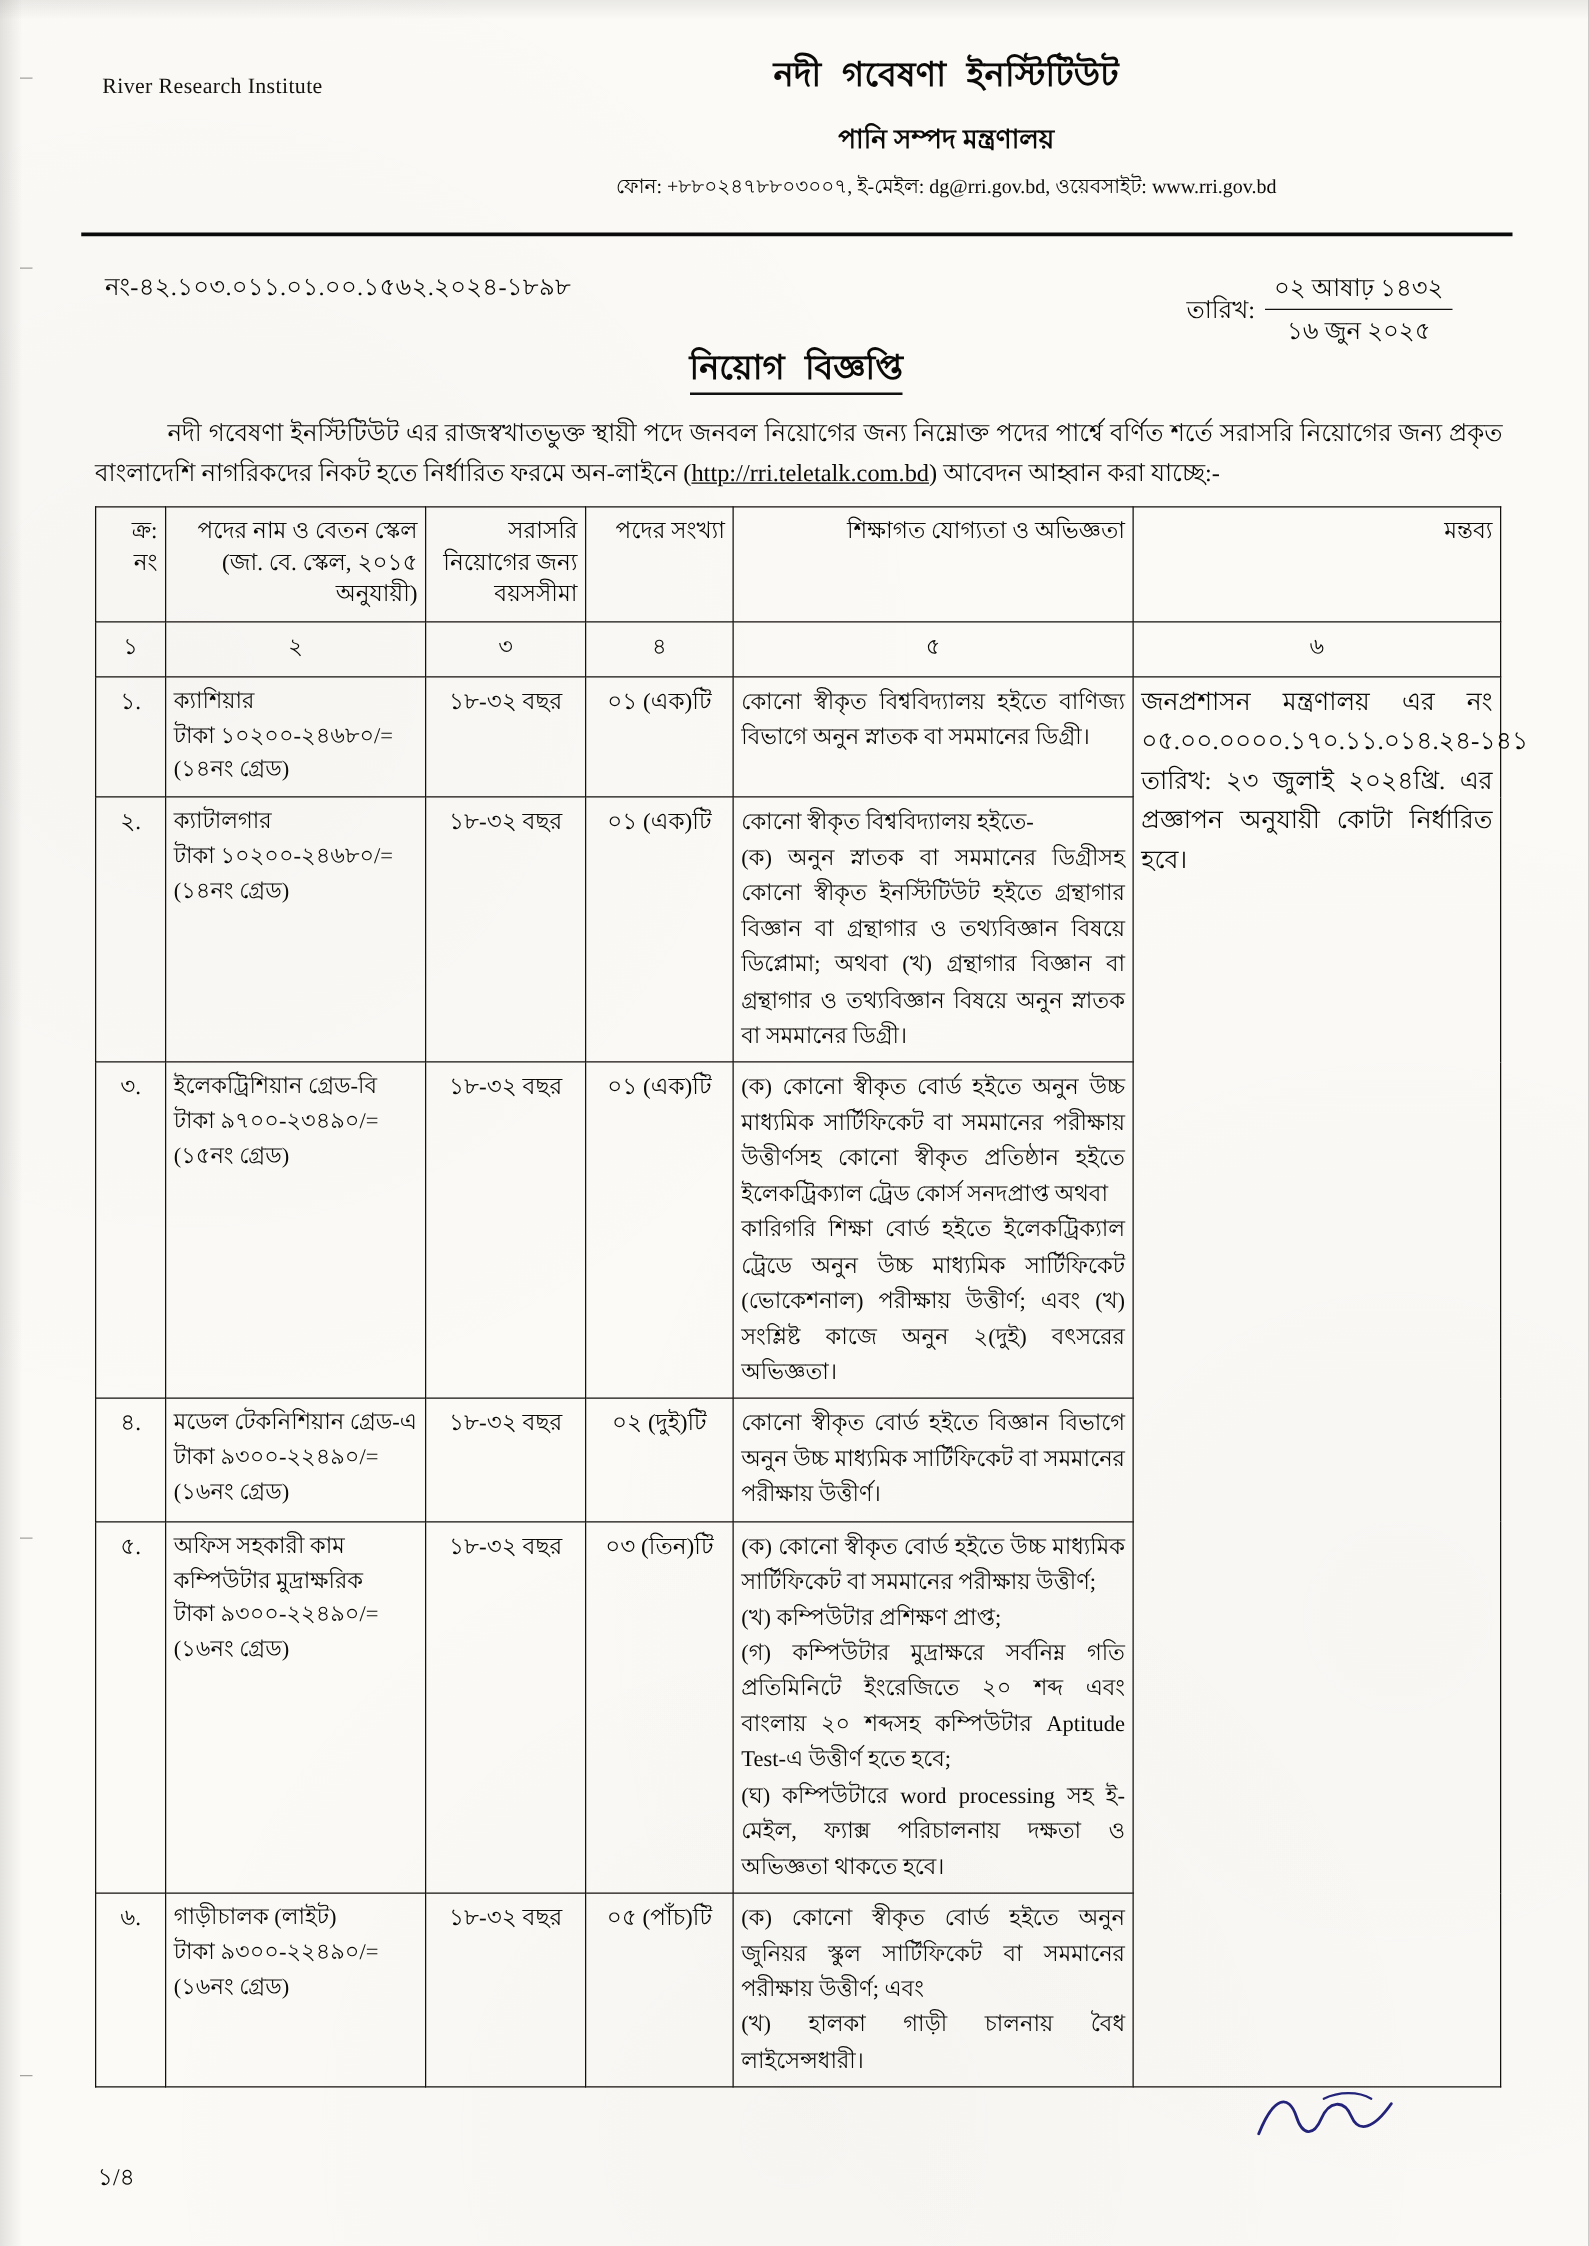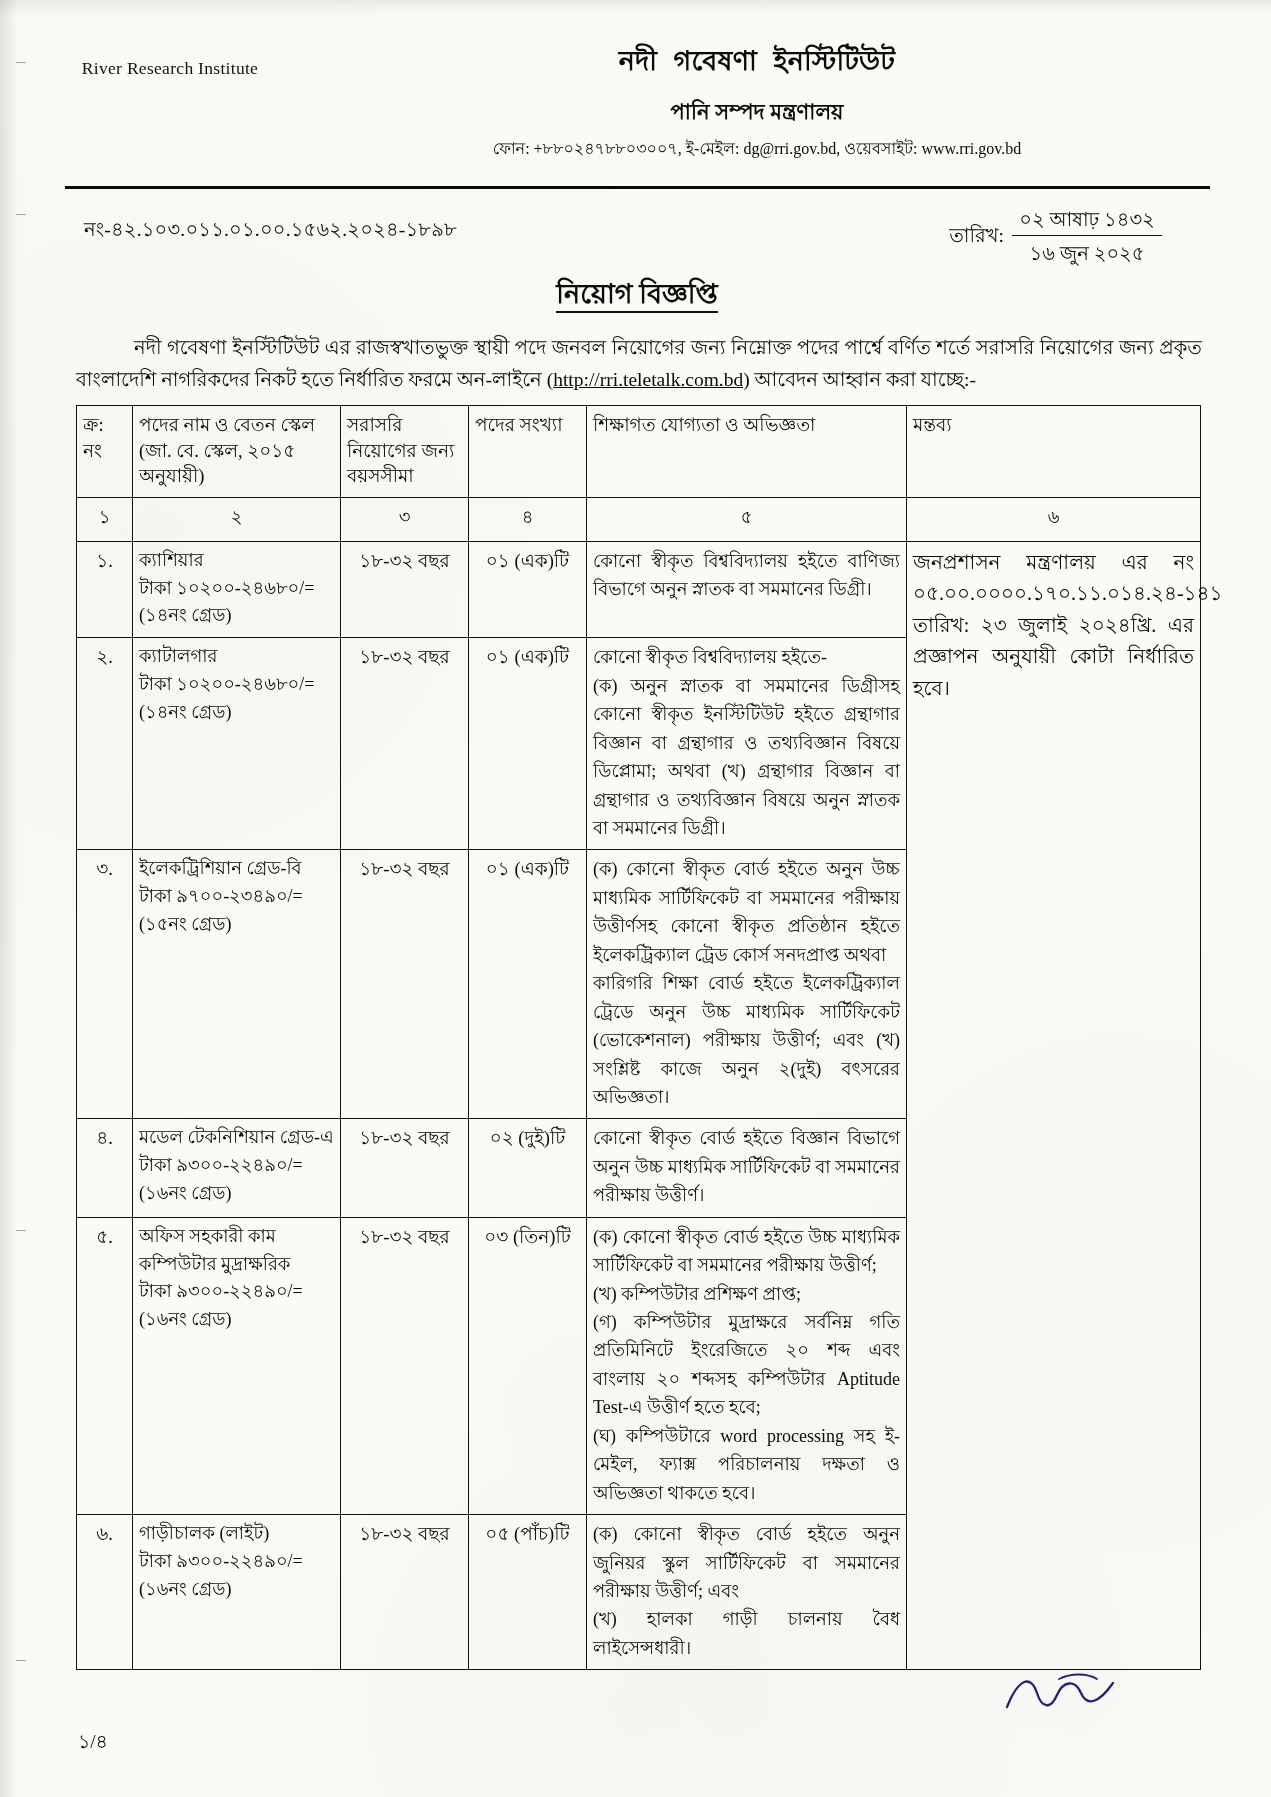--- a/index.html
+++ b/index.html
@@ -125,21 +125,21 @@
   .memo-no {
     position: absolute;
     left: 22px; top: 10px;
     font-family: "Liberation Serif", serif;
     font-size: 19.5px;
     color: #0c0a08;
     letter-spacing: .2px;
   }
   .memo-date-wrap {
     position: absolute;
-    right: 50px; top: 0px;
+    right: 50px; top: 12px;
     display: flex;
     align-items: flex-start;
     gap: 8px;
   }
   .memo-date-label {
     font-family: "Liberation Serif", serif;
     font-size: 19.5px;
     color: #0c0a08;
     padding-top: 16px;
   }
@@ -150,21 +150,21 @@
     color: #0c0a08;
     line-height: 1.5;
     min-width: 150px;
   }
   .memo-date-vals .bn-date { border-bottom: 1.5px solid #111; padding-bottom: 1px; display:block; }
   .memo-date-vals .en-date { display:block; margin-top: 3px; }
 
   
   .doc-title {
     text-align: center;
-    font-family: Liberation Serif, serif;
+    font-family: Liberation Mono, monospace;
     font-weight: bold;
     font-size: 27px;
     color: #0c0a08;
     margin-top: -4px;
     margin-bottom: 14px;
   }
   .doc-title span {
     border-bottom: 2px solid #111;
     padding-bottom: 2px;
   }
@@ -192,21 +192,21 @@
     table-layout: fixed;
   }
   table.jobs th, table.jobs td {
     border: 1.4px solid #14110e;
     vertical-align: top;
     padding: 5px 6px 7px 6px;
     font-family: "Liberation Serif", serif;
     color: #0c0a08;
   }
   table.jobs th {
-    text-align: left;
+    text-align: right;
     font-weight: normal;
     font-size: 18.5px;
     line-height: 1.38;
     padding-top: 7px;
     padding-bottom: 7px;
   }
   .colnum td {
     text-align: center;
     font-size: 18px;
     padding-top: 3px;

